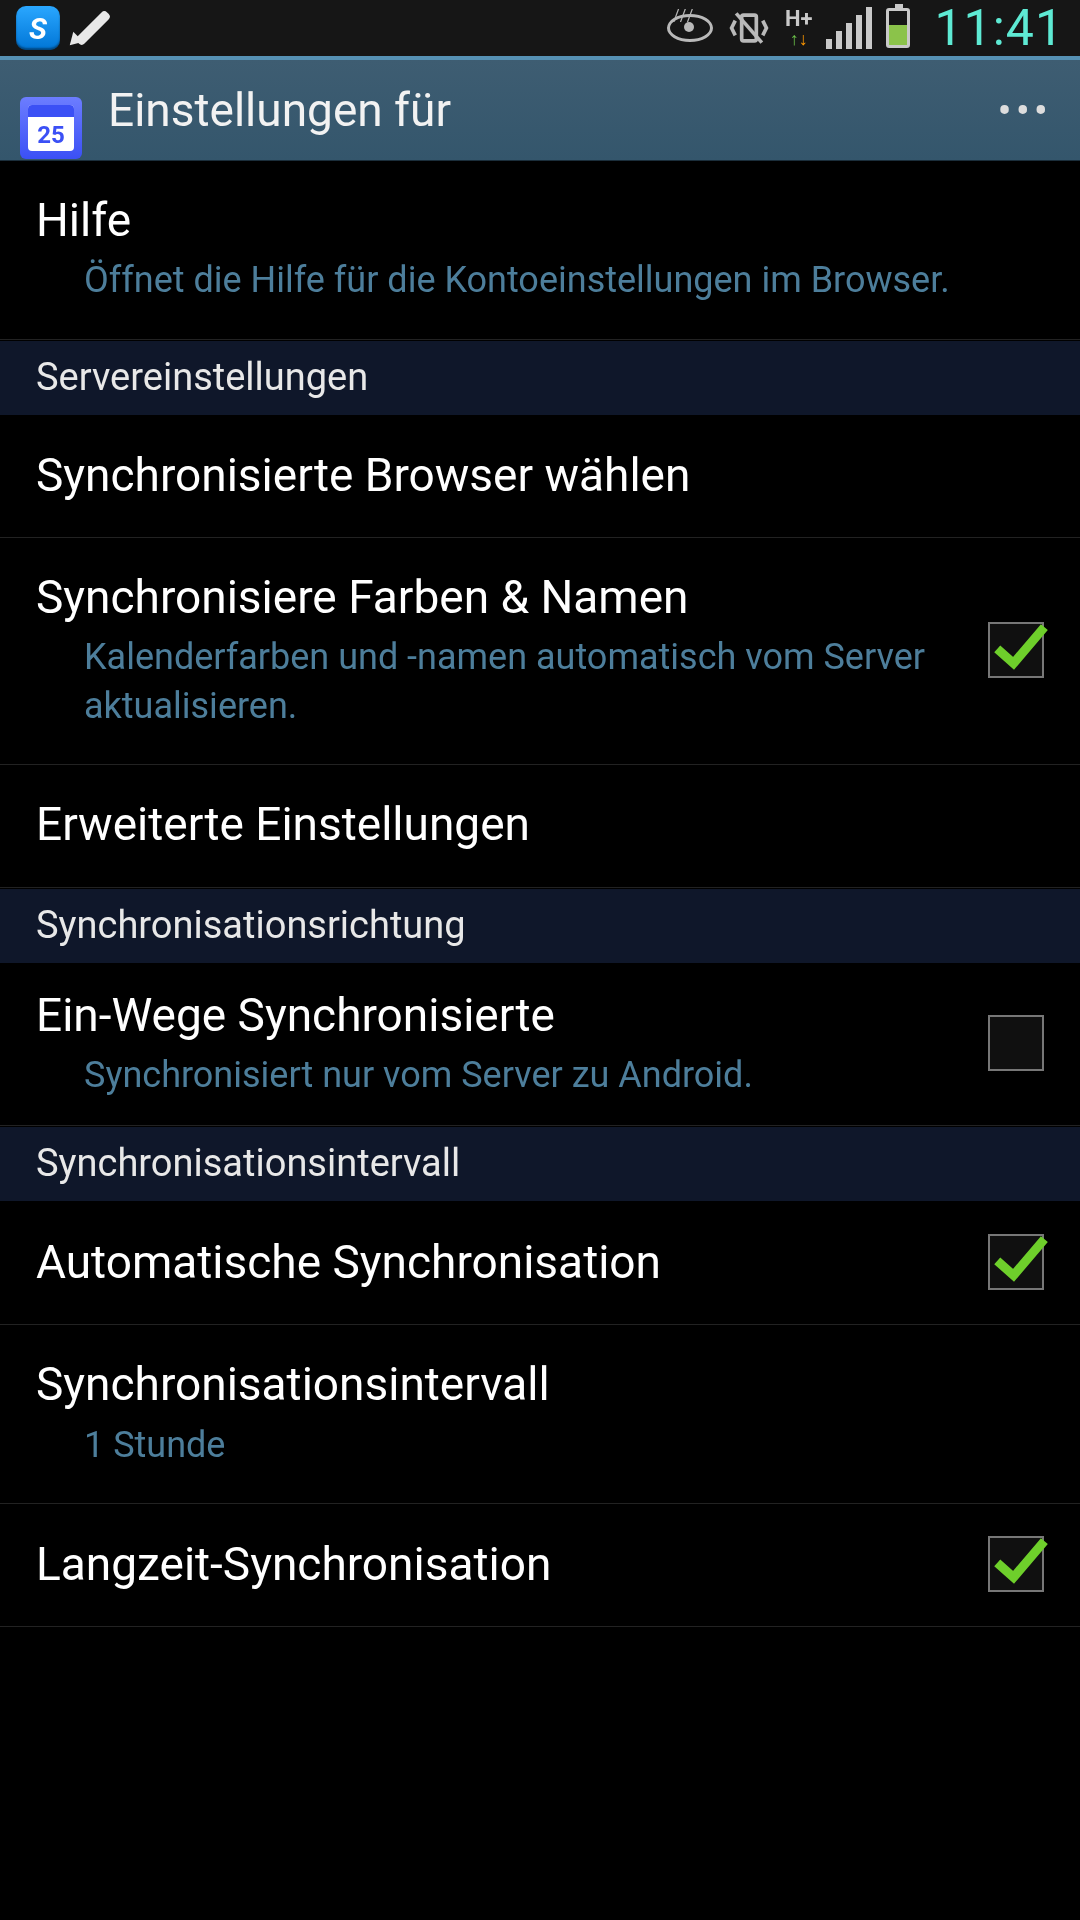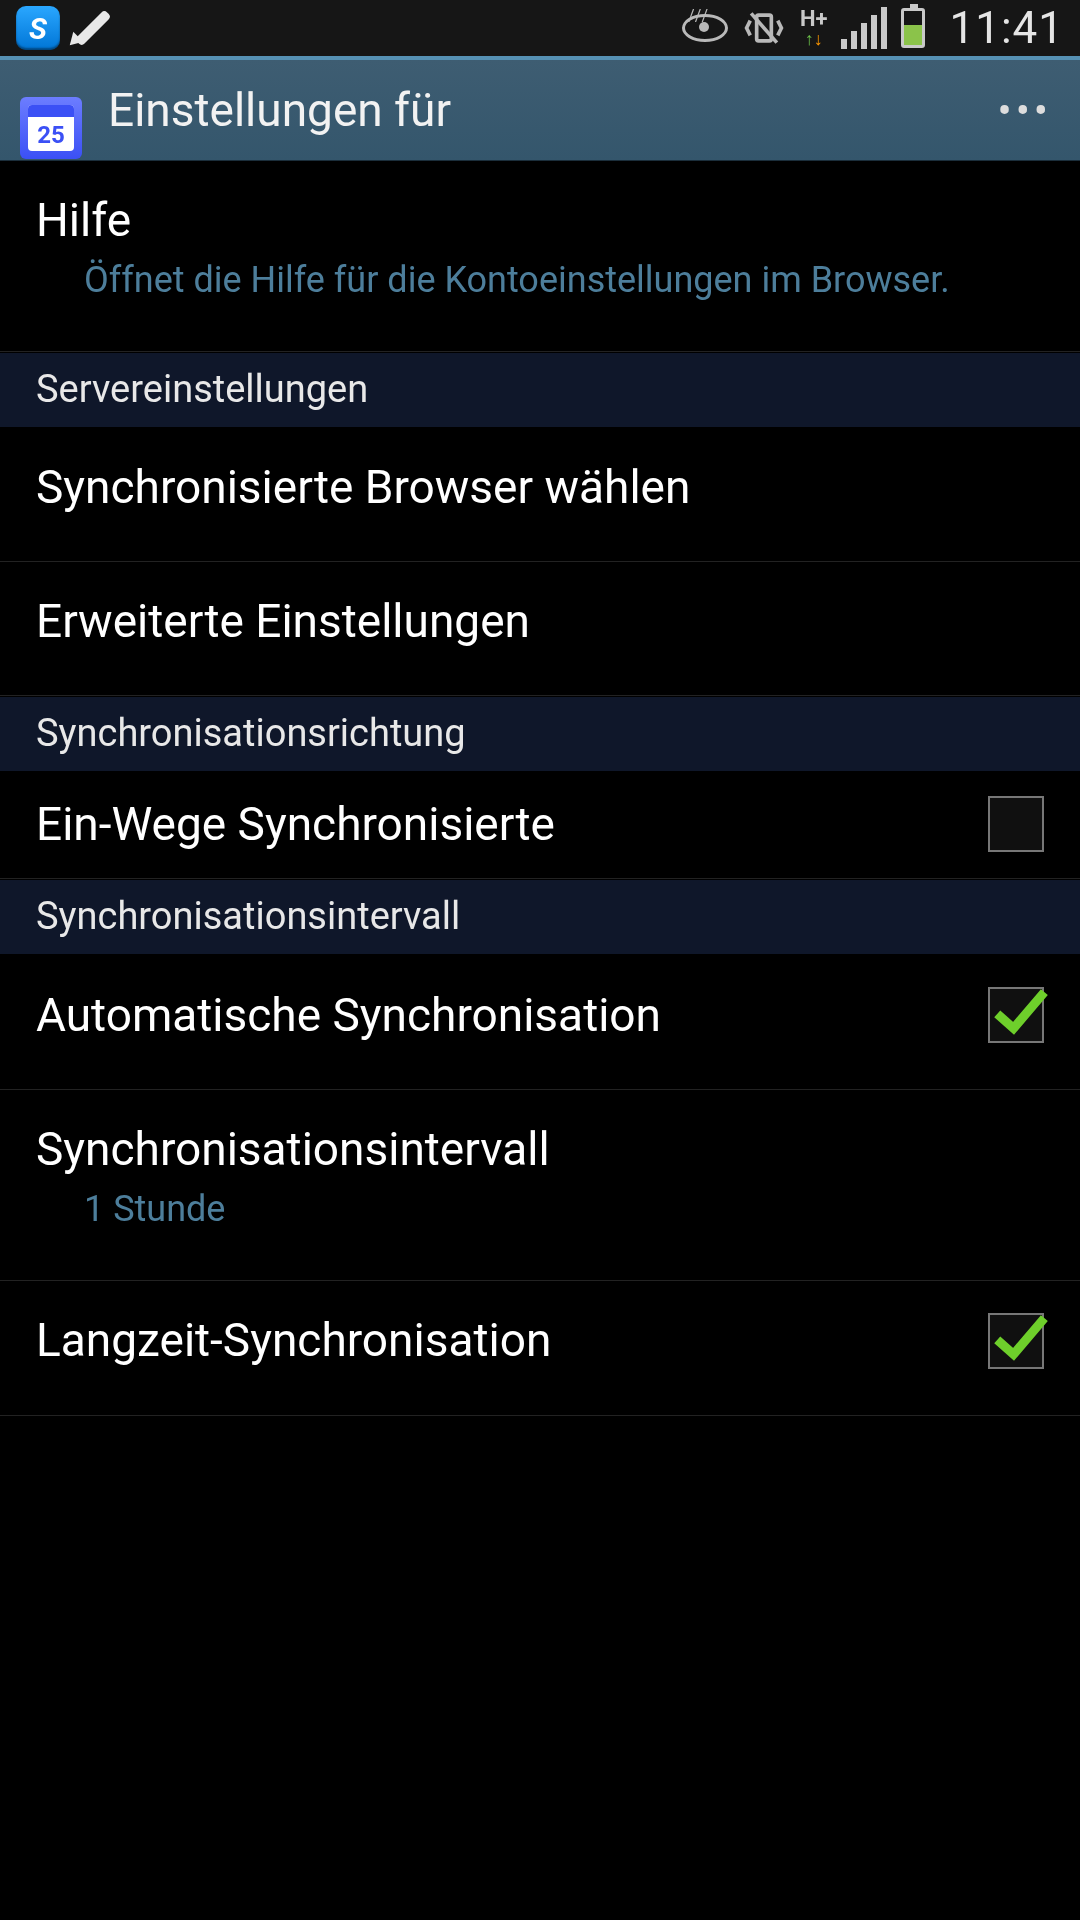--- a/index.html
+++ b/index.html
@@ -21,21 +21,21 @@
     padding: 0 16px;
     font-size: 36px;
     color: #d8d8d8;
   }
   .statusbar .left, .statusbar .right {
     display: flex;
     align-items: center;
     gap: 14px;
   }
   .statusbar .spacer { flex: 1; }
-  .clock { font-size: 44px; letter-spacing: 1px; color: #e5e5e5; margin-left: 10px;}
+  .clock { font-size: 50px; letter-spacing: 1px; color: #5eead4; margin-left: 10px;}
 
   .status-app-icon {
     width: 44px; height: 44px;
     background: linear-gradient(#2aa7ff,#0075d6);
     border-radius: 10px;
     display:flex;align-items:center;justify-content:center;
     box-shadow: inset 0 -2px 2px rgba(0,0,0,.4);
   }
   .status-app-icon span{
     font-size:30px;font-weight:bold;color:#fff;font-style:italic;
@@ -99,21 +99,21 @@
   .actionbar .more{margin-left:auto;font-size:42px;color:#ddd;letter-spacing:4px;padding:0 8px;}
 
   
   .list{display:flex;flex-direction:column;}
   .section-header{
     background:#0f172a;color:#e8e8e8;font-size:38px;
     padding:14px 36px 16px;
     border-top:1px solid #000;border-bottom:1px solid #000;
   }
   .item{
-    padding:32px 36px 46px;
+    padding:32px 36px 34px;
     border-bottom:1px solid #222;
     display:flex;align-items:center;gap:20px;
   }
   .item .text{flex:1;min-width:0;}
   .item .title{font-size:46px;color:#fff;line-height:1.2;}
   .item .sub{font-size:36px;color:#4d7e9b;line-height:1.35;margin-top:8px;margin-left:48px;}
   .item.compact{padding:24px 36px 26px;}
 
   .checkbox{
     width:56px;height:56px;border:2px solid #777;background:#101010;
@@ -185,62 +185,74 @@
   </div>
 
   <div class="section-header">Servereinstellungen</div>
 
   <div class="item">
     <div class="text">
       <div class="title">Synchronisierte Browser wählen</div>
     </div>
   </div>
 
-
-  <div class="item">
-    <div class="text">
-      <div class="title">Erweiterte Einstellungen</div>
-    </div>
-  </div>
-
-  <div class="section-header">Synchronisationsrichtung</div>
-
-  <div class="item compact">
-    <div class="text">
-      <div class="title">Ein-Wege Synchronisierte</div>
-    </div>
-    <div class="checkbox">
-      
-    </div>
-  </div>
-
-  <div class="section-header">Synchronisationsintervall</div>
-
-  <div class="item">
-    <div class="text">
-      <div class="title">Automatische Synchronisation</div>
+  <div class="item">
+    <div class="text">
+      <div class="title">Synchronisiere Farben &amp; Namen</div>
+      <div class="sub">Kalenderfarben und -namen automatisch vom Server aktualisieren.</div>
     </div>
     <div class="checkbox checked">
       <svg viewBox="0 0 64 64">
           <polyline points="8,34 26,50 60,10"></polyline>
         </svg>
     </div>
   </div>
 
   <div class="item">
     <div class="text">
-      <div class="title">Synchronisationsintervall</div>
-      <div class="sub">1 Stunde</div>
-    </div>
-  </div>
-
-  <div class="item">
-    <div class="text">
-      <div class="title">Langzeit-Synchronisation</div>
+      <div class="title">Erweiterte Einstellungen</div>
+    </div>
+  </div>
+
+  <div class="section-header">Synchronisationsrichtung</div>
+
+  <div class="item compact">
+    <div class="text">
+      <div class="title">Ein-Wege Synchronisierte</div>
+      <div class="sub">Synchronisiert nur vom Server zu Android.</div>
+    </div>
+    <div class="checkbox">
+      
+    </div>
+  </div>
+
+  <div class="section-header">Synchronisationsintervall</div>
+
+  <div class="item">
+    <div class="text">
+      <div class="title">Automatische Synchronisation</div>
     </div>
     <div class="checkbox checked">
       <svg viewBox="0 0 64 64">
           <polyline points="8,34 26,50 60,10"></polyline>
         </svg>
     </div>
   </div>
 
+  <div class="item">
+    <div class="text">
+      <div class="title">Synchronisationsintervall</div>
+      <div class="sub">1 Stunde</div>
+    </div>
+  </div>
+
+  <div class="item">
+    <div class="text">
+      <div class="title">Langzeit-Synchronisation</div>
+    </div>
+    <div class="checkbox checked">
+      <svg viewBox="0 0 64 64">
+          <polyline points="8,34 26,50 60,10"></polyline>
+        </svg>
+    </div>
+  </div>
+
 </div>
 
 </body></html>

